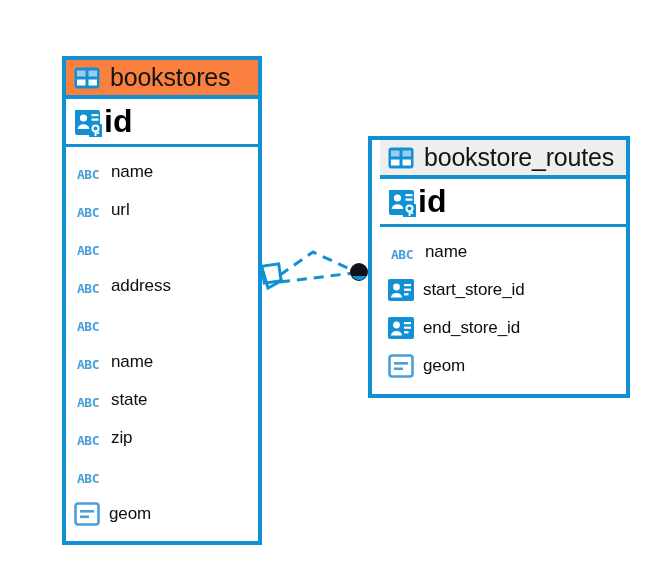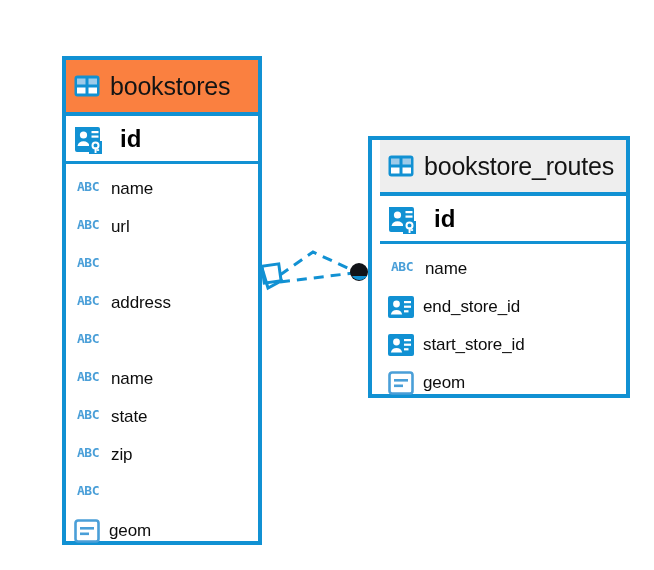--- a/index.html
+++ b/index.html
@@ -40,21 +40,21 @@
     width: 262px;
     height: 262px;
     padding-left: 8px;
   }
 
   
   .entity-header {
     display: flex;
     align-items: center;
     box-sizing: border-box;
-    height: 56px;
+    height: 39px;
     padding-left: 8px;
     border-bottom: 4px solid #1191d3;
   }
   .entity-header.orange { background: #fa8040; }
   .entity-header.gray   { background: #eeeeee; }
   .entity-title {
     font-size: 25px;
     color: #141414;
     margin-left: 10px;
     white-space: nowrap;
@@ -65,24 +65,24 @@
   .pk-row {
     display: flex;
     align-items: center;
     box-sizing: border-box;
     height: 48px;
     padding-left: 8px;
     background: #ffffff;
     border-bottom: 3px solid #1191d3;
   }
   .pk-label {
-    font-size: 24px;
+    font-size: 32px;
     font-weight: bold;
     color: #000000;
-    margin-left: 16px;
+    margin-left: 0;
     white-space: nowrap;
   }
 
   
   .attr-list {
     padding-top: 6px;
   }
   .attr-row {
     display: flex;
     align-items: center;
@@ -93,21 +93,21 @@
     font-size: 17px;
     color: #0d0d0d;
     margin-left: 9px;
     white-space: nowrap;
     letter-spacing: -0.1px;
   }
 
   
   .icon {
     display: inline-flex;
-    align-items: flex-start;
+    align-items: flex-end;
     justify-content: center;
     flex: 0 0 auto;
     line-height: 0;
   }
   .icon-table   { width: 26px; height: 22px; }
   .icon-pk      { width: 30px; height: 30px; }
   .icon-fk      { width: 26px; height: 22px; }
   .icon-abc     { width: 28px; height: 18px; }
   .icon-geom    { width: 26px; height: 24px; }
 
@@ -307,35 +307,35 @@
         <span class="icon icon-fk">
           <svg viewBox="0 0 26 22" width="26" height="22">
             <rect x="0" y="0" width="26" height="22" rx="2" ry="2" fill="#1191d3"></rect>
             <circle cx="8.5" cy="8" r="3.4" fill="#ffffff"></circle>
             <path d="M2.8 18.5 a5.9 5.9 0 0 1 11.4 0 z" fill="#ffffff"></path>
             <rect x="16" y="5" width="7" height="2.2" fill="#ffffff"></rect>
             <rect x="16" y="9.6" width="7" height="2.2" fill="#ffffff"></rect>
             <rect x="16" y="14.2" width="4.5" height="2.2" fill="#ffffff"></rect>
           </svg>
         </span>
-        <span class="attr-label">end_store_id</span>
+        <span class="attr-label">start_store_id</span>
       </div>
 
       <div class="attr-row">
         <span class="icon icon-fk">
           <svg viewBox="0 0 26 22" width="26" height="22">
             <rect x="0" y="0" width="26" height="22" rx="2" ry="2" fill="#1191d3"></rect>
             <circle cx="8.5" cy="8" r="3.4" fill="#ffffff"></circle>
             <path d="M2.8 18.5 a5.9 5.9 0 0 1 11.4 0 z" fill="#ffffff"></path>
             <rect x="16" y="5" width="7" height="2.2" fill="#ffffff"></rect>
             <rect x="16" y="9.6" width="7" height="2.2" fill="#ffffff"></rect>
             <rect x="16" y="14.2" width="4.5" height="2.2" fill="#ffffff"></rect>
           </svg>
         </span>
-        <span class="attr-label">start_store_id</span>
+        <span class="attr-label">end_store_id</span>
       </div>
 
       <div class="attr-row">
         <span class="icon icon-geom">
           <svg viewBox="0 0 26 24" width="26" height="24">
             <rect x="1.5" y="1.5" width="23" height="21" rx="2.5" ry="2.5" fill="#ffffff" stroke="#4a9fd8" stroke-width="2.6"></rect>
             <rect x="6" y="8" width="14" height="2.6" fill="#4a9fd8"></rect>
             <rect x="6" y="13.5" width="9" height="2.6" fill="#4a9fd8"></rect>
           </svg>
         </span>

